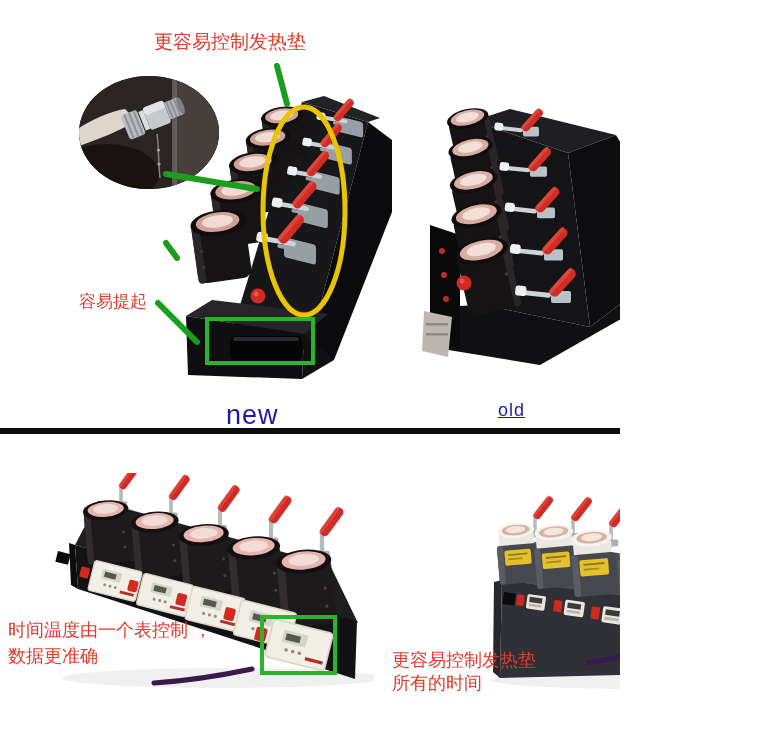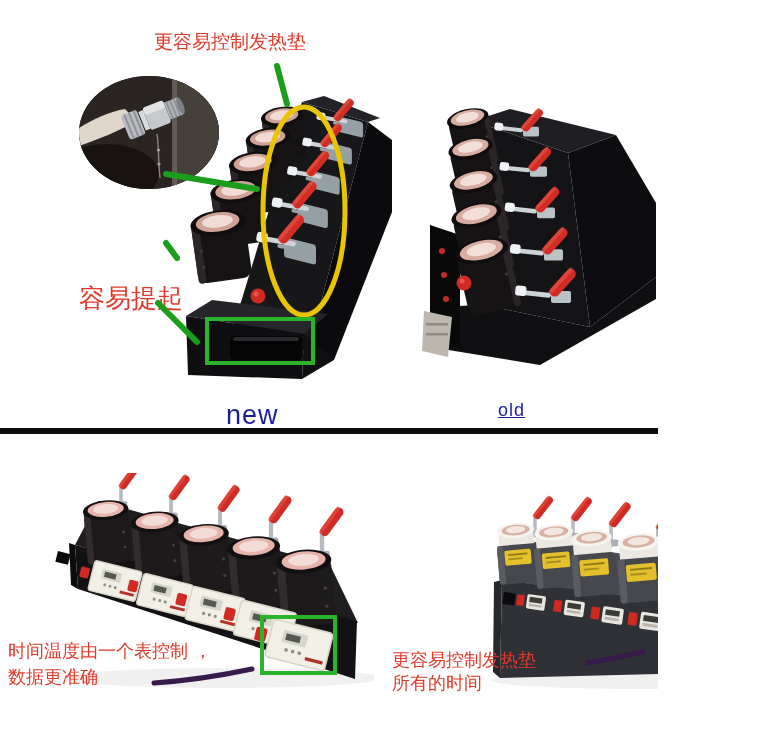--- a/index.html
+++ b/index.html
@@ -1,28 +1,28 @@
 <!DOCTYPE html>
 <html><head>
 <meta charset="utf-8">
 <style>
   html,body{margin:0;padding:0;background:#ffffff;}
   .stage{position:relative;width:620px;height:733px;background:#ffffff;overflow:hidden;
-         font-family:"DejaVu Sans","Liberation Sans",sans-serif;padding-left:38px;}
+         font-family:"DejaVu Sans","Liberation Sans",sans-serif;}
   .stage *{box-sizing:border-box;}
   .fig{position:absolute;z-index:10;}
   .fig svg{display:block;}
   .txt{position:absolute;z-index:40;line-height:1.15;white-space:nowrap;}
   .red{color:#e03a2c;}
   .blue{color:#1d1d9c;font-family:"Liberation Sans","DejaVu Sans",sans-serif;font-weight:500;letter-spacing:1px;margin-top:20px;}
   .t-heat{left:154px;top:31px;font-size:19px;}
-  .t-lift{left:79px;top:284px;font-size:26px;}
+  .t-lift{left:79px;top:292px;font-size:17px;}
   .t-new{left:226px;top:380px;font-size:27px;}
   .t-old{left:498px;top:380px;font-size:18px;text-decoration:underline;}
-  .t-bl{left:8px;top:638px;font-size:18px;line-height:26px;}
+  .t-bl{left:8px;top:617px;font-size:18px;line-height:26px;}
   .t-br{left:392px;top:648px;font-size:18px;line-height:23px;}
   .divider{position:absolute;left:0;top:428px;width:782px;height:6px;background:#0d0d0d;z-index:12;}
   .inset{position:absolute;left:79px;top:76px;width:140px;height:113px;border-radius:50%;
          overflow:hidden;background:#2a2522;z-index:25;}
   .overlay{position:absolute;left:0;top:0;width:782px;height:733px;z-index:50;pointer-events:none;}
 </style>
 </head>
 <body>
 
 <div class="stage">

